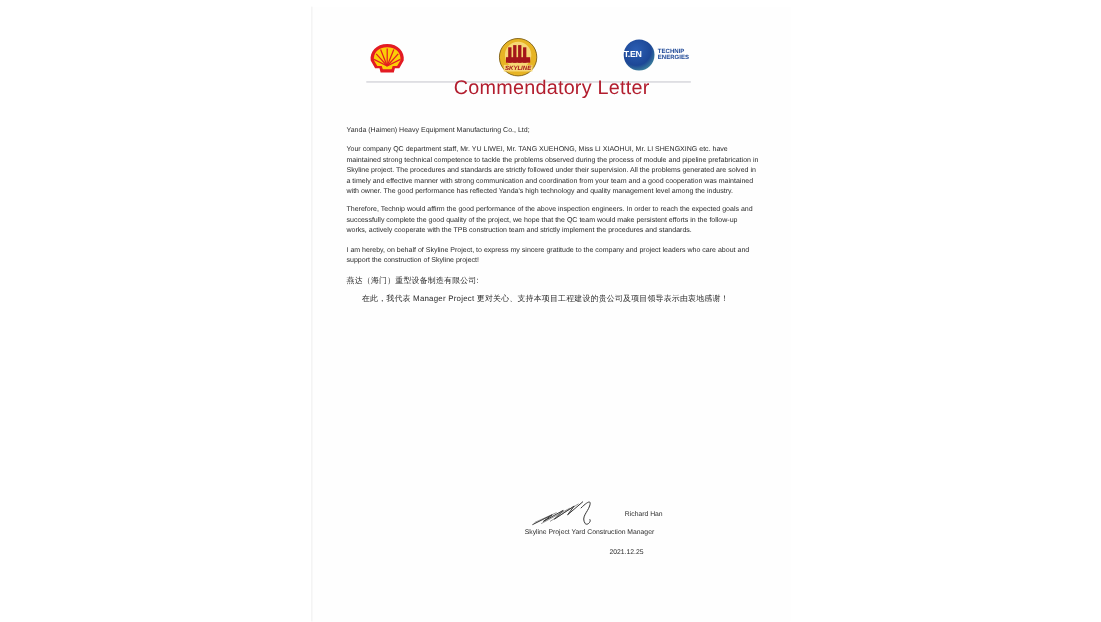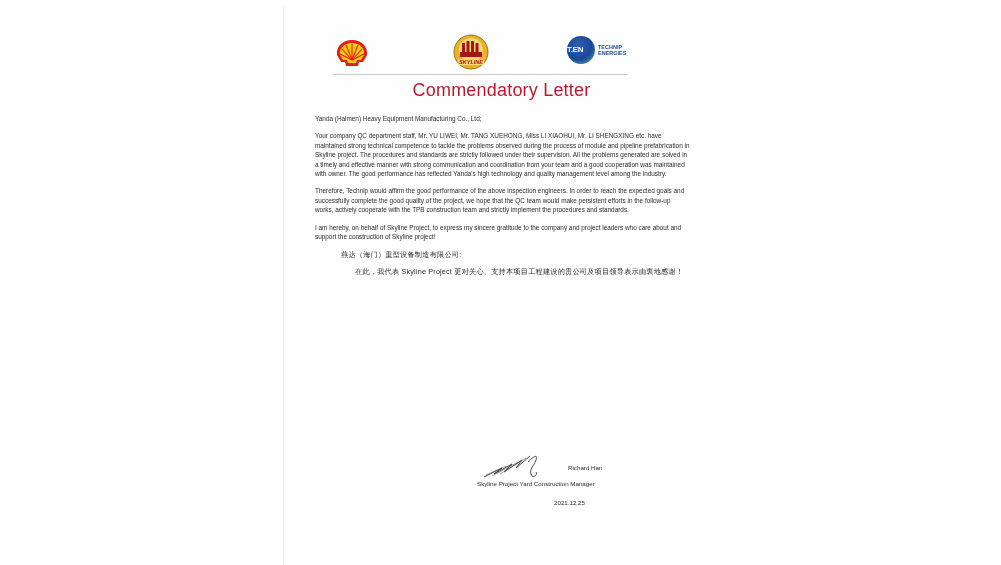--- a/index.html
+++ b/index.html
@@ -26,29 +26,29 @@
       letter-spacing: -0.3px;
     }
     .ten-text {
       position: absolute; left: 31px; top: 8px; font-size: 5.5px; line-height: 6px; color: #1d4796;
       font-weight: bold;
     }
     .rule {
       position: absolute; left: 49px; top: 68px; width: 295px; height: 1px; background: #c8c8d0;
     }
     .title {
-      position: absolute; left: 0; top: 74px; width: 435px; text-align: center;
+      position: absolute; left: 0; top: 63px; width: 435px; text-align: center;
       color: #b21d2e; font-size: 18px; letter-spacing: 0.2px;
     }
     .body {
       position: absolute; left: 31px; top: 108px; width: 375px;
       font-size: 6.4px; line-height: 9.4px; color: #2a2a2a;
     }
     .body p { margin: 0 0 8px 0; }
-    .cn { font-size: 7.2px; line-height: 12.8px; color: #2a2a2a; letter-spacing: 0.2px; margin-left: 26px; }
+    .cn { font-size: 7.2px; line-height: 12.8px; color: #2a2a2a; letter-spacing: 0.2px; }
     .cn p { margin: 0 0 4px 0; }
     .indent { text-indent: 14px; }
     .sig-block { position: absolute; left: 160px; top: 442px; width: 220px; height: 110px; }
     .signature { position: absolute; left: 38px; top: 2px; width: 72px; height: 30px; }
     .sig-name { position: absolute; left: 124px; top: 16px; font-size: 6.2px; color: #2a2a2a; }
     .sig-title { position: absolute; left: 33px; top: 32px; font-size: 6.2px; color: #2a2a2a; }
     .sig-date { position: absolute; left: 110px; top: 51px; font-size: 6.2px; color: #2a2a2a; }
   </style>
 </head>
 <body>
@@ -98,21 +98,21 @@
   <div class="title">Commendatory Letter</div>
 
   <div class="body">
     <p>Yanda (Haimen) Heavy Equipment Manufacturing Co., Ltd;</p>
     <p>Your company QC department staff, Mr. YU LIWEI, Mr. TANG XUEHONG, Miss LI XIAOHUI, Mr. LI SHENGXING etc. have maintained strong technical competence to tackle the problems observed during the process of module and pipeline prefabrication in Skyline project. The procedures and standards are strictly followed under their supervision. All the problems generated are solved in a timely and effective manner with strong communication and coordination from your team and a good cooperation was maintained with owner. The good performance has reflected Yanda's high technology and quality management level among the industry.</p>
     <p>Therefore, Technip would affirm the good performance of the above inspection engineers. In order to reach the expected goals and successfully complete the good quality of the project, we hope that the QC team would make persistent efforts in the follow-up works, actively cooperate with the TPB construction team and strictly implement the procedures and standards.</p>
     <p>I am hereby, on behalf of Skyline Project, to express my sincere gratitude to the company and project leaders who care about and support the construction of Skyline project!</p>
 
     <div class="cn">
       <p>燕达（海门）重型设备制造有限公司:</p>
-      <p class="indent">在此，我代表 Skyline Project 更对关心、支持本项目工程建设的贵公司及项目领导表示由衷地感谢！</p>
+      <p class="indent">在此，我代表 Manager Project 更对关心、支持本项目工程建设的贵公司及项目领导表示由衷地感谢！</p>
     </div>
   </div>
 
   <div class="sig-block">
     <svg class="signature" viewBox="0 0 72 30">
       <path d="M2 27 L20 18 L12 24 L30 14 L22 22 L40 10 L34 18 L48 6 M46 12 C52 6 56 4 54 10 C52 16 46 20 50 26 C52 28 56 24 54 22" fill="none" stroke="#333" stroke-width="0.9"></path>
       <path d="M4 25 L24 16 M10 26 L36 12 M18 24 L44 8" fill="none" stroke="#444" stroke-width="0.5"></path>
     </svg>
     <div class="sig-name">Richard Han</div>
     <div class="sig-title">Skyline Project Yard Construction Manager</div>

